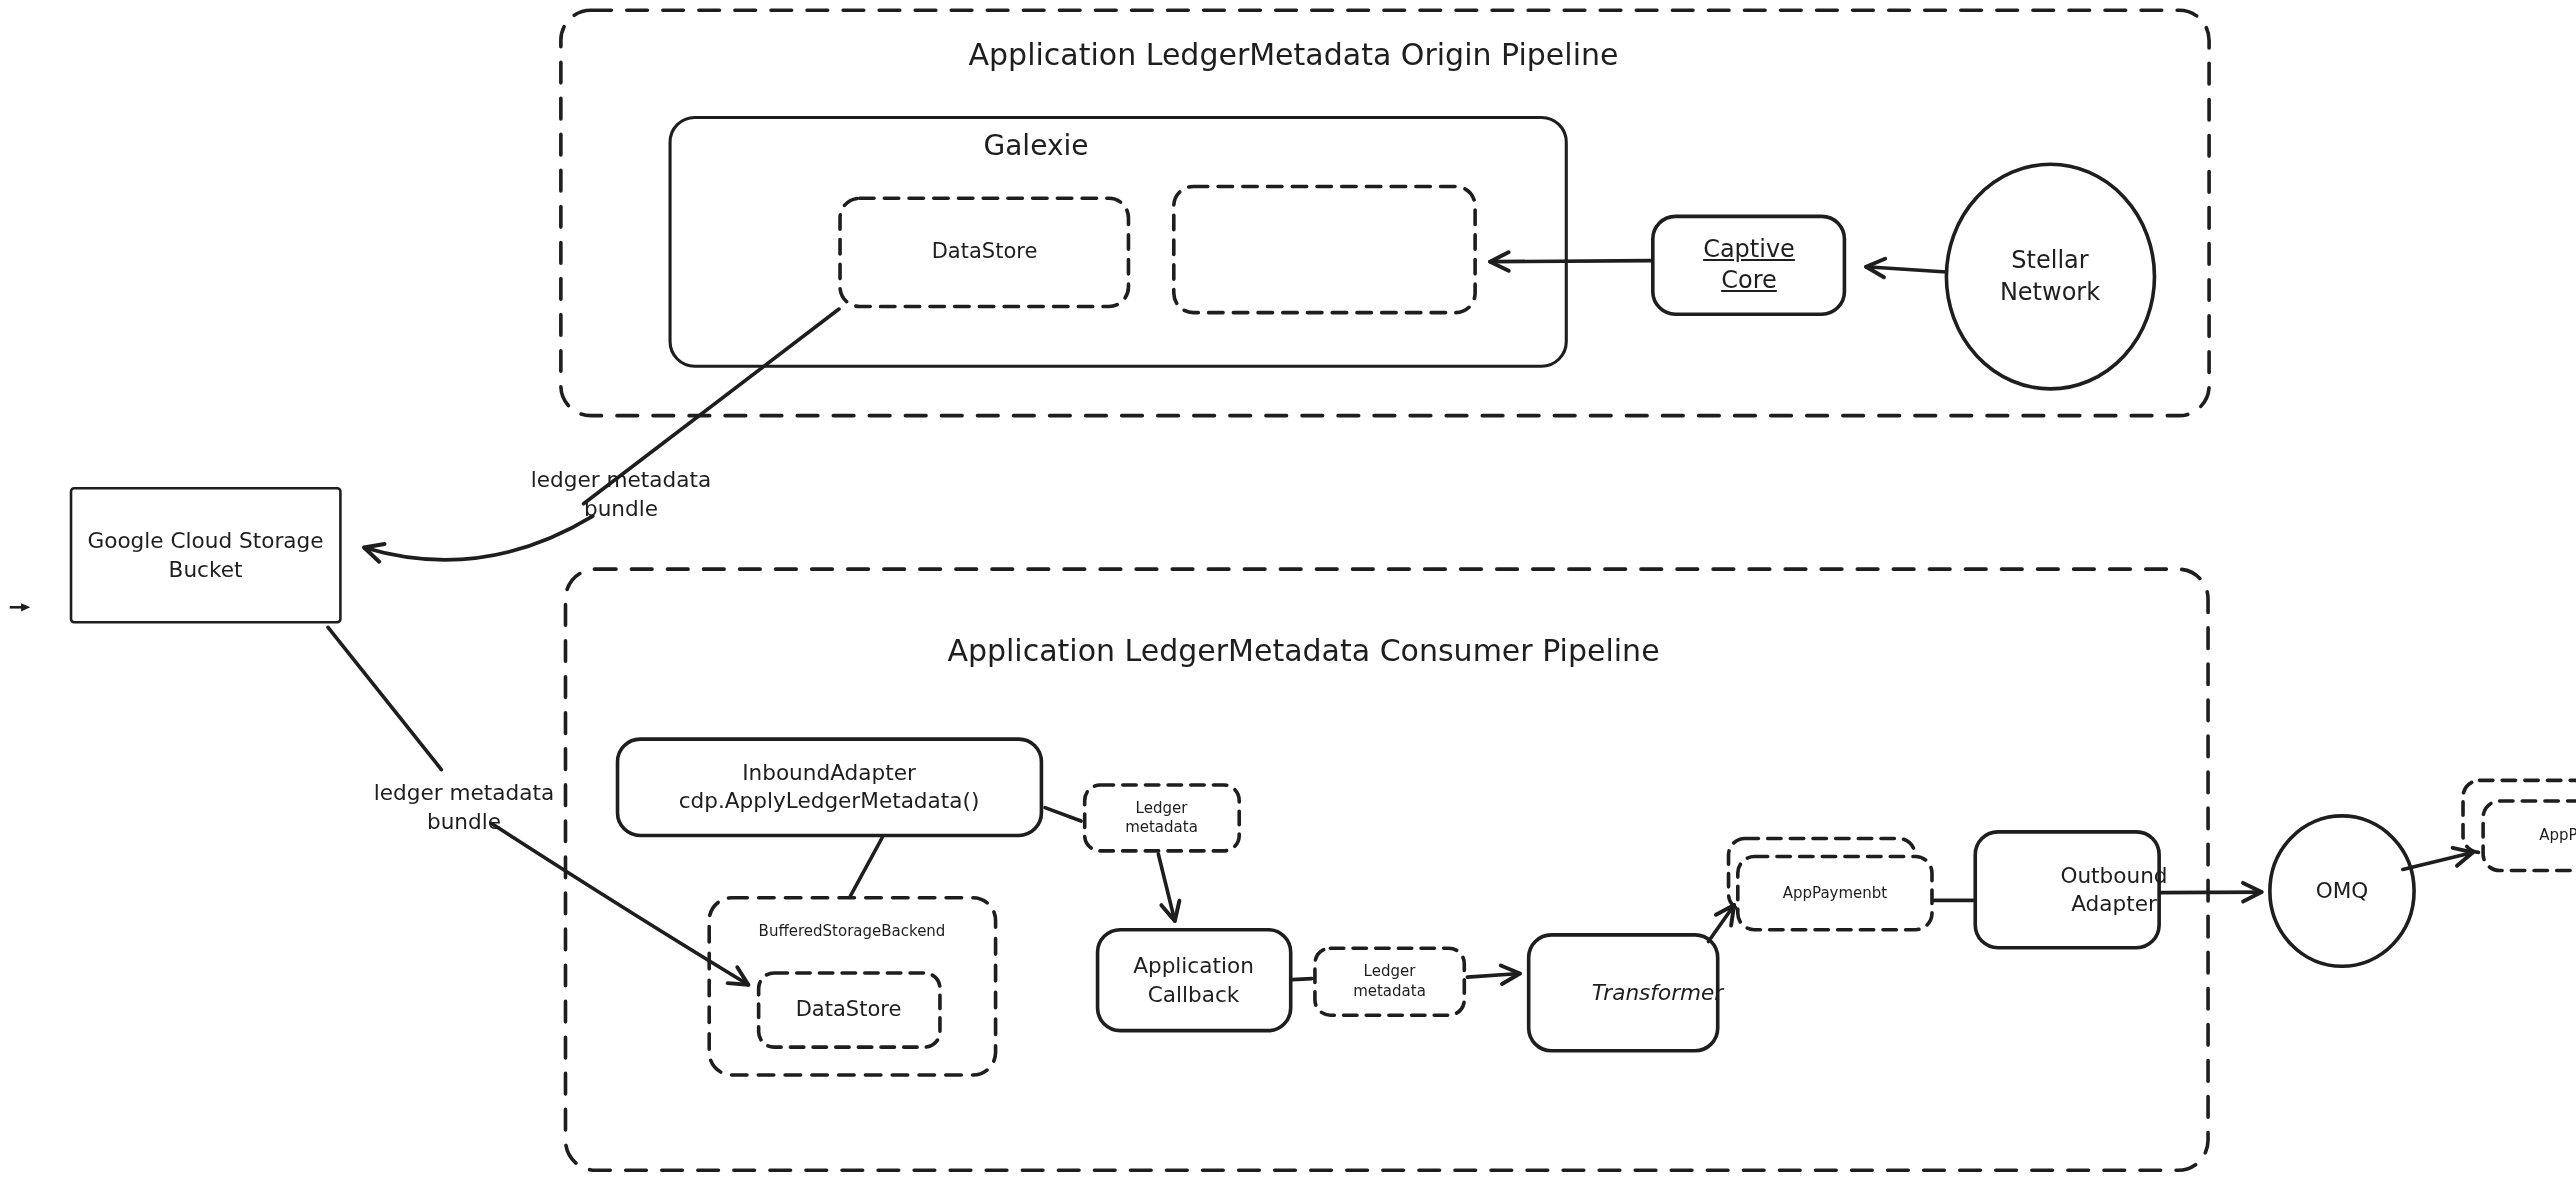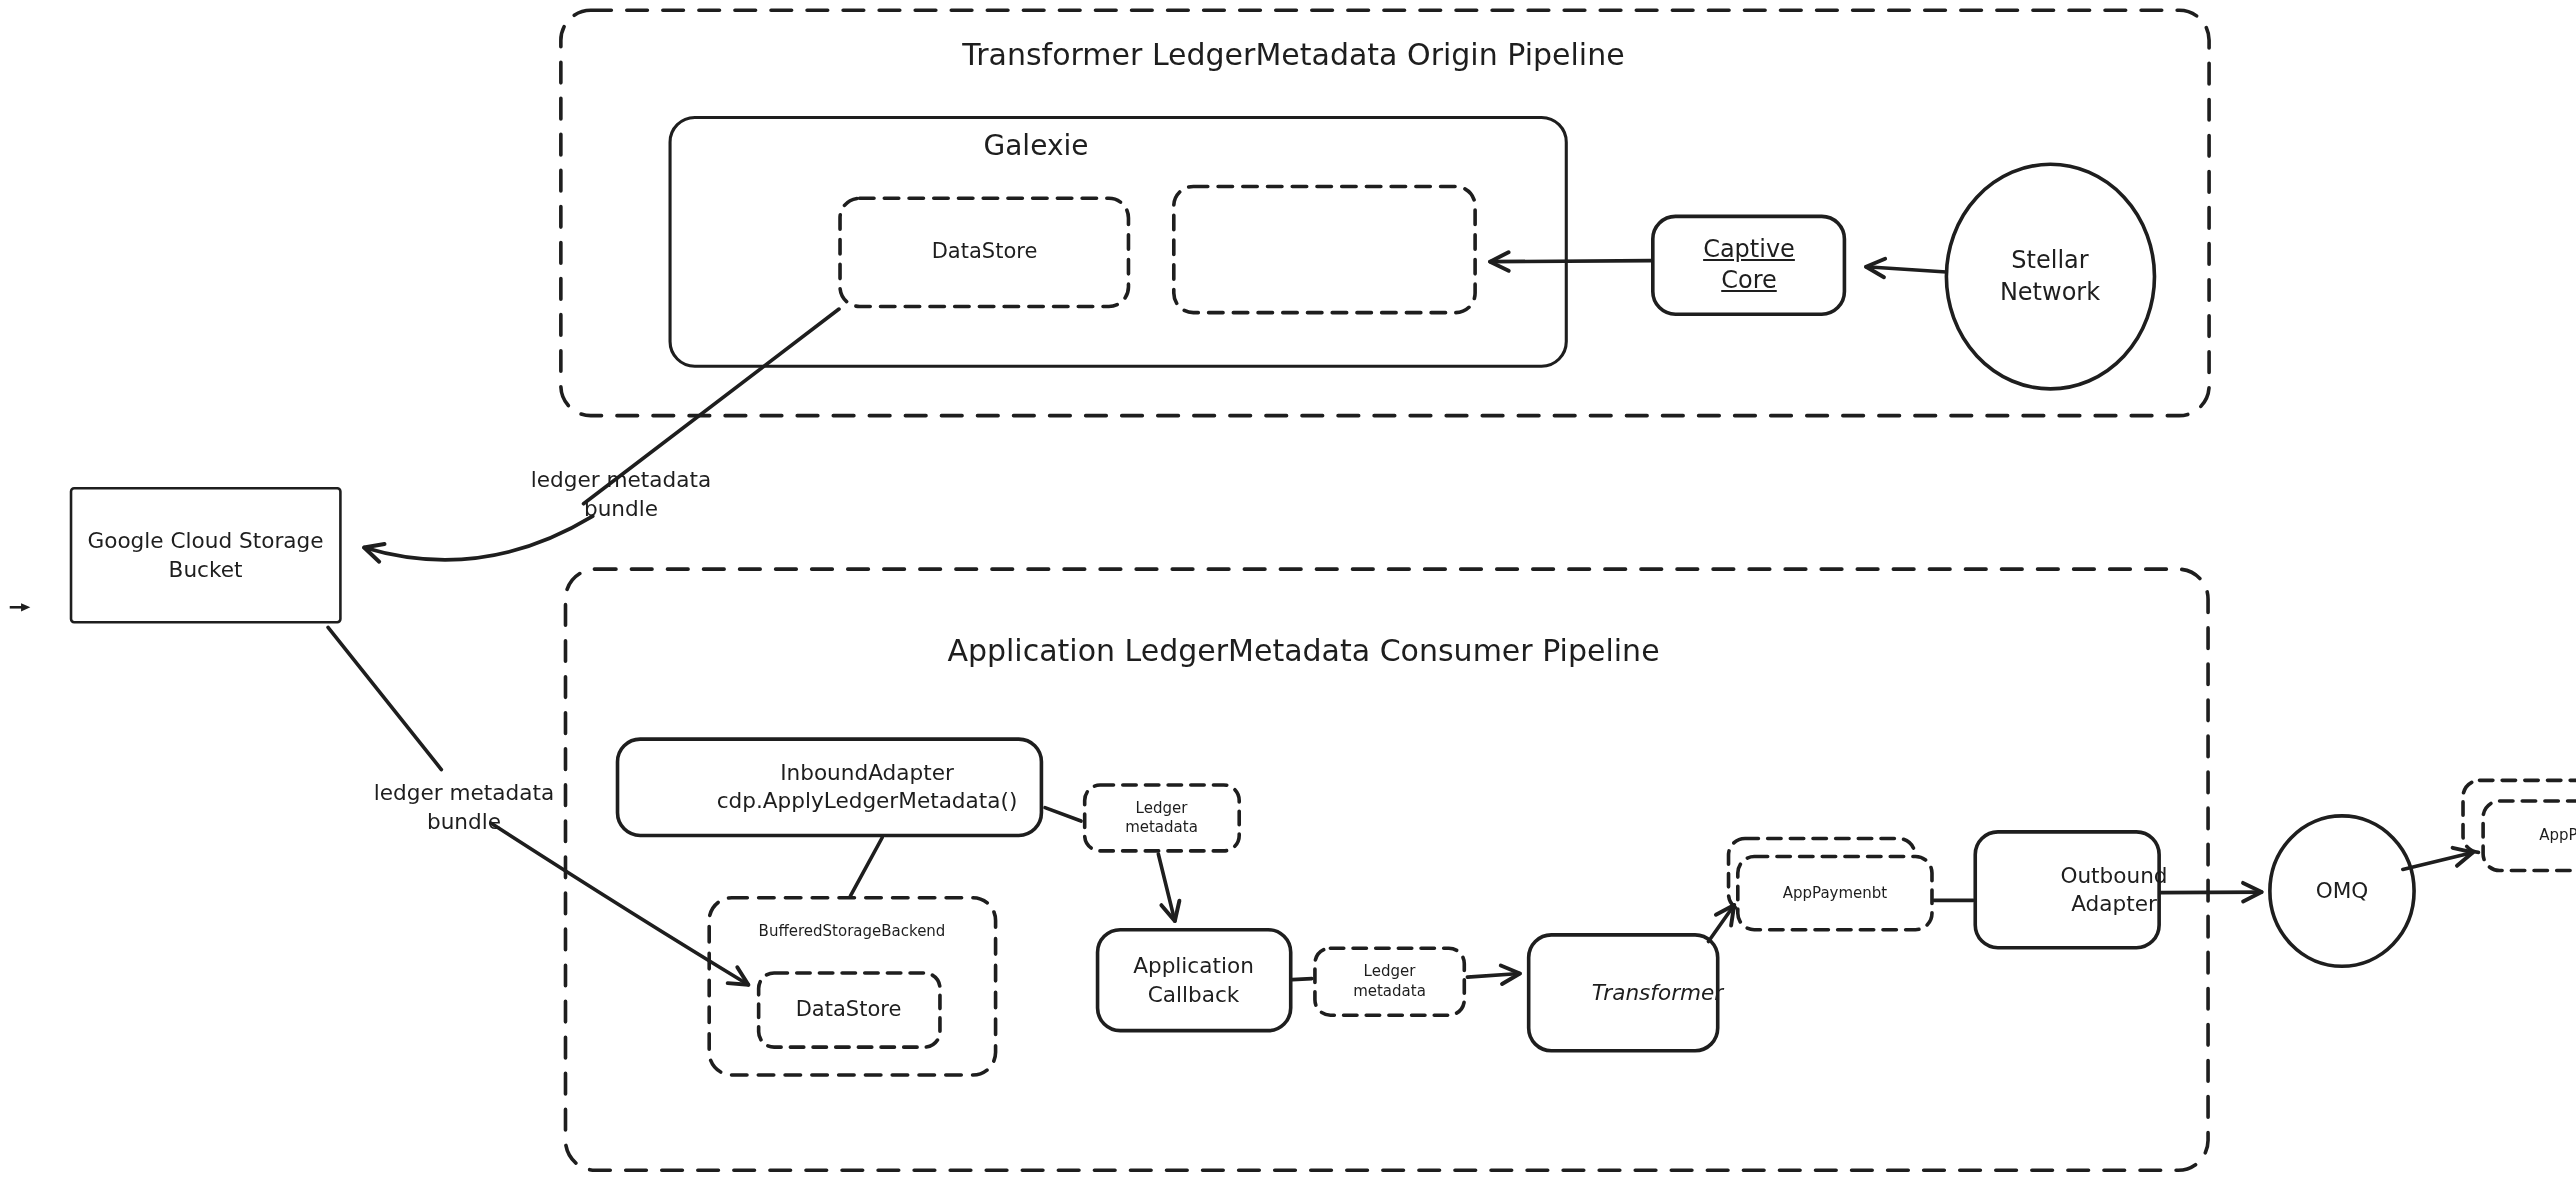--- a/index.html
+++ b/index.html
@@ -106,21 +106,21 @@
     <path d="M2508 1902 L2546 1900" fill="none" stroke="#1e1e1e" stroke-width="7" stroke-linecap="round"></path>
     <path d="M2848 1897 L2950 1890" fill="none" stroke="#1e1e1e" stroke-width="7" stroke-linecap="round" marker-end="url(#arrow)"></path>
 
     <path d="M3316 1828 L3366 1757" fill="none" stroke="#1e1e1e" stroke-width="7" stroke-linecap="round" marker-end="url(#arrow)"></path>
     <path d="M3754 1748 L3830 1748" fill="none" stroke="#1e1e1e" stroke-width="7" stroke-linecap="round"></path>
     <path d="M4194 1733 L4390 1732" fill="none" stroke="#1e1e1e" stroke-width="7" stroke-linecap="round" marker-end="url(#arrow)"></path>
     <path d="M4664 1688 L4800 1655" fill="none" stroke="#1e1e1e" stroke-width="7" stroke-linecap="round" marker-end="url(#arrow)"></path>
     <path d="M5248 1622 L5424 1608" fill="none" stroke="#1e1e1e" stroke-width="7" stroke-linecap="round" marker-end="url(#arrow)"></path>
   </svg>
 
-  <div class="lbl title" style="left:876px; top:28px;  width:835px; height:52px;">Transformer LedgerMetadata Origin Pipeline</div>
+  <div class="lbl title" style="left:876px; top:28px;  width:835px; height:52px;">Application LedgerMetadata Origin Pipeline</div>
 
   <div class="lbl f54" style="left:670px; top:123px; width:732px; height:46px;">Galexie</div>
 
   <div class="lbl f52" style="left:840px; top:198px; width:289px; height:108px;">DataStore</div>
 
 
   <div class="lbl f46" style="left:1653px; top:216px; width:192px; height:98px;text-decoration:underline;">Captive
 Core</div>
 
   <div class="lbl f46" style="left:1946px; top:220px; width:208px; height:113px;">Stellar
@@ -130,21 +130,21 @@
 Bucket</div>
 
   <div class="lbl f42" style="left:523px; top:456px; width:196px; height:77px;">ledger metadata
 bundle</div>
 
   <div class="lbl f42" style="left:366px; top:769px; width:196px; height:77px;">ledger metadata
 bundle</div>
 
   <div class="lbl title" style="left:886px; top:624px; width:835px; height:52px;">Application LedgerMetadata Consumer Pipeline</div>
 
-  <div class="lbl f42" style="left:617px; top:739px; width:424px; height:96px;margin-left:38px;">InboundAdapter
+  <div class="lbl f42" style="left:617px; top:739px; width:424px; height:96px;">InboundAdapter
 cdp.ApplyLedgerMetadata()</div>
 
   <div class="lbl f40" style="left:1084px; top:785px; width:155px; height:66px;">Ledger
 metadata</div>
 
   <div class="lbl f40" style="left:709px; top:911px; width:286px; height:41px;">BufferedStorageBackend</div>
 
   <div class="lbl f52" style="left:758px; top:973px; width:181px; height:74px;">DataStore</div>
 
   <div class="lbl f42" style="left:1097px; top:930px; width:193px; height:101px;">Application

